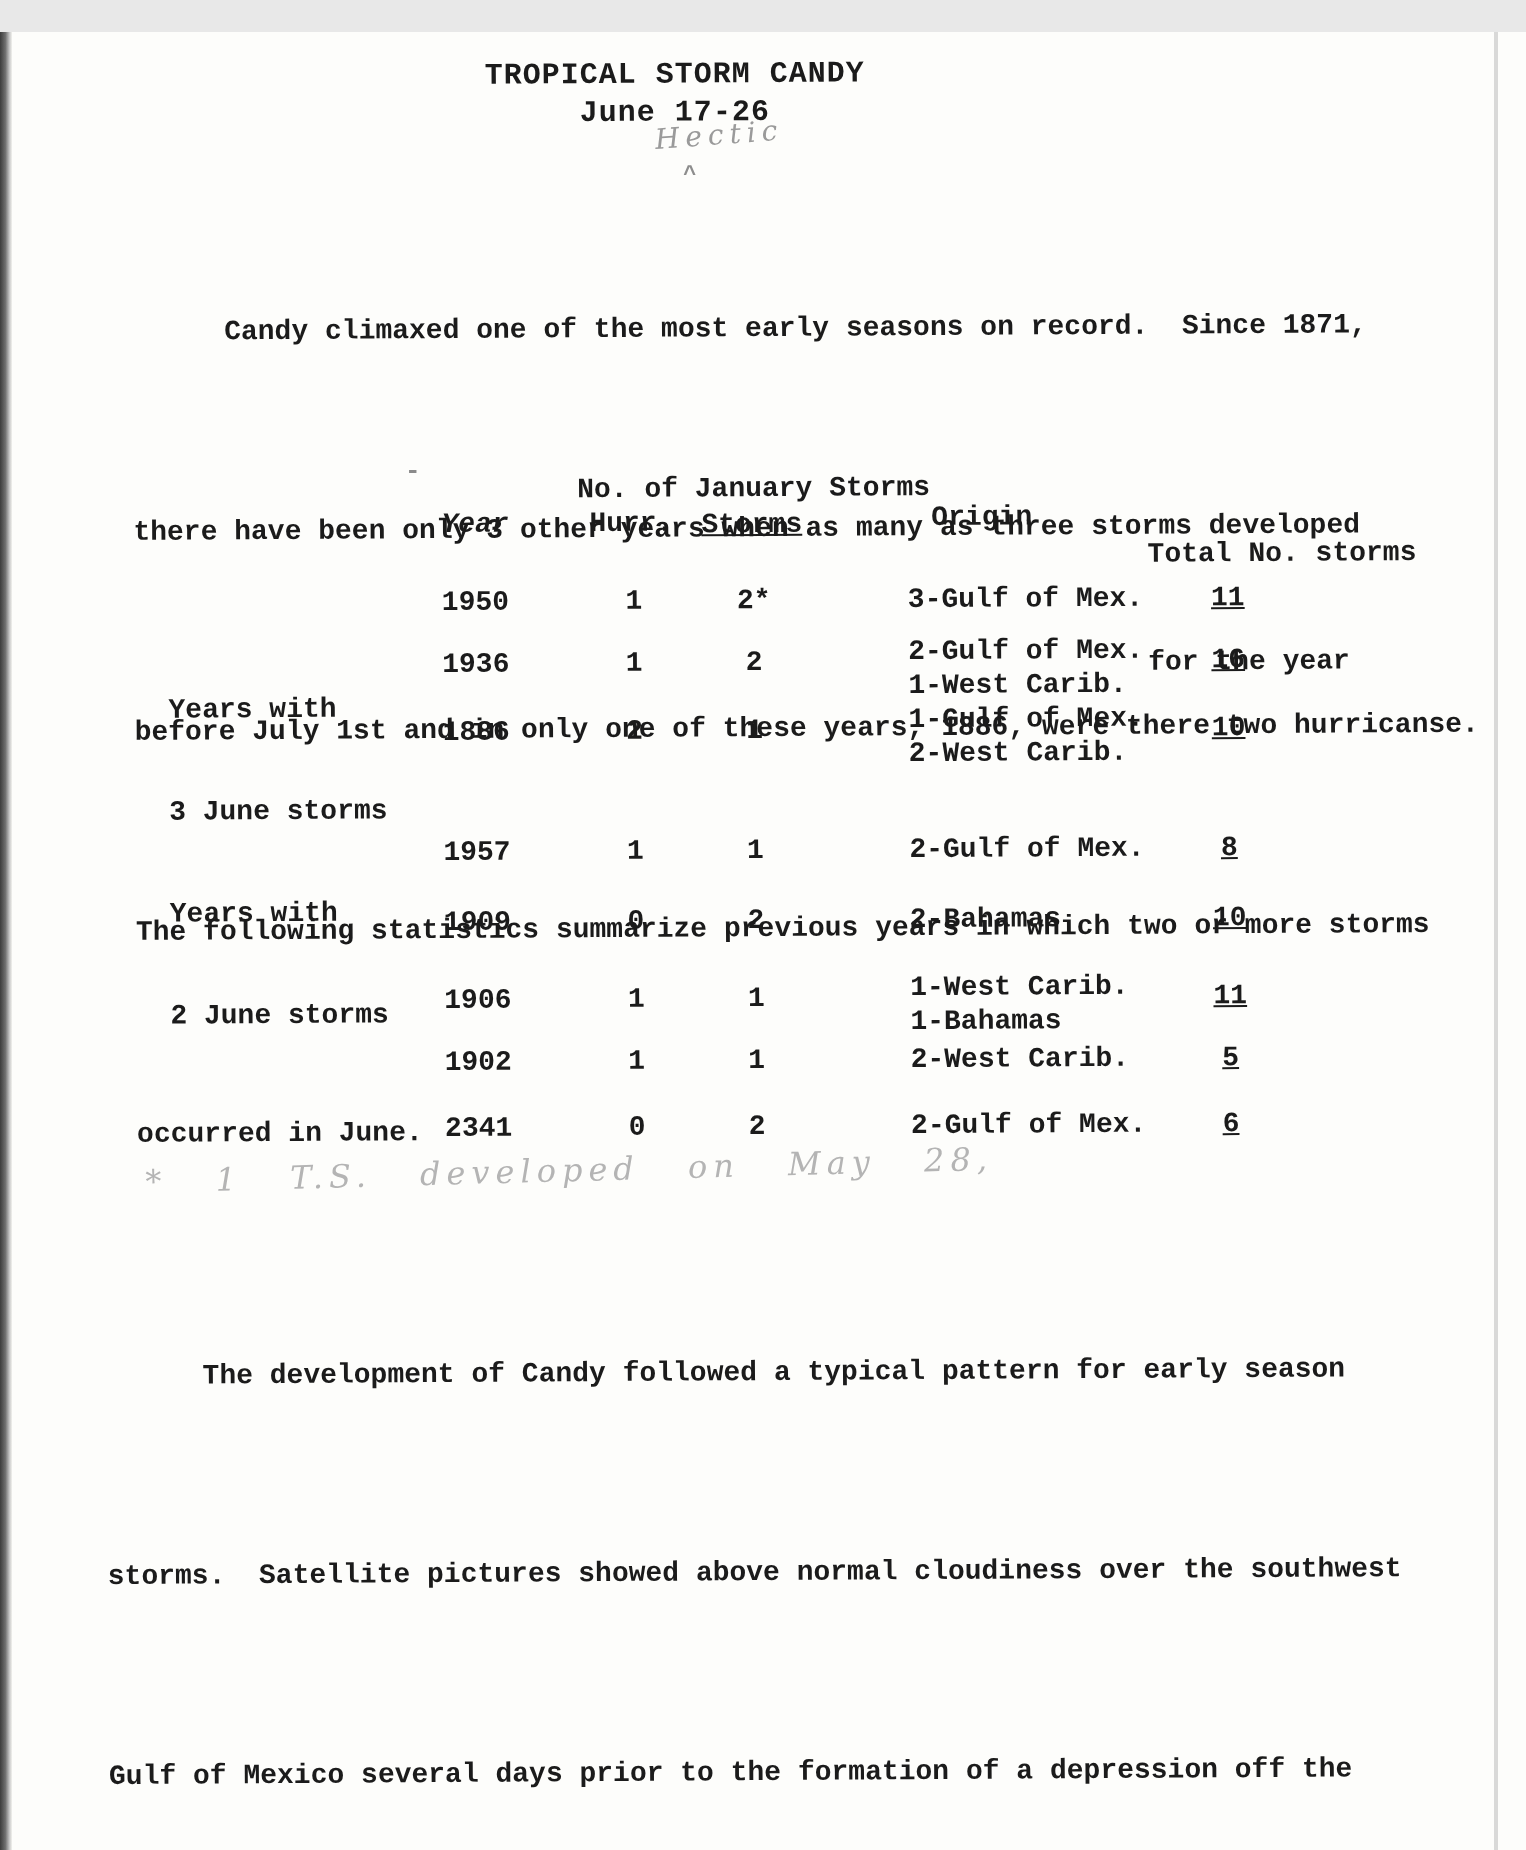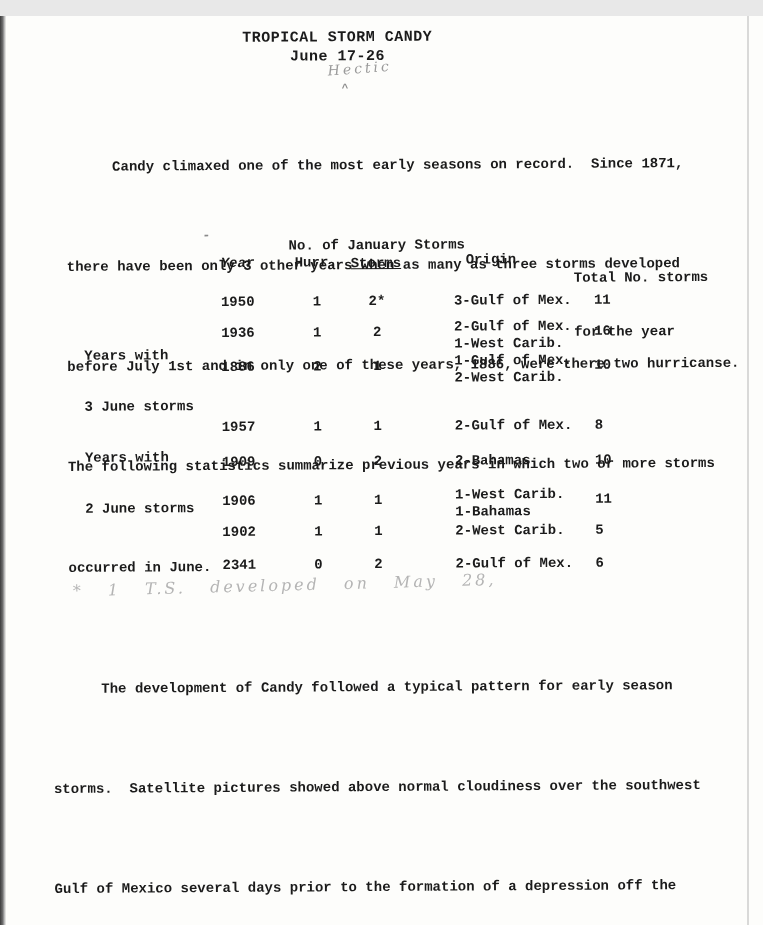--- a/index.html
+++ b/index.html
@@ -48,21 +48,21 @@
 
   .grp { position:absolute; left:85px; line-height:17px; white-space:pre; }
   .grp-1 { top:296px; }
   .grp-2 { top:398px; }
 
   .trow { position:absolute; left:222px; display:flex; align-items:flex-start; }
   .c-year   { width:78px; }
   .c-hurr   { width:36px; text-align:center; }
   .c-storms { width:84px; text-align:center; }
   .c-origin { margin-left:35px; width:140px; line-height:17px; }
-  .c-total  { width:40px; text-align:left; }
+  .c-total  { width:40px; text-align:center;text-decoration:underline; }
   .trow.two .c-year, .trow.two .c-hurr, .trow.two .c-storms, .trow.two .c-total { padding-top:5px; }
   .r0 { top:277px; } .r1 { top:303px; } .r2 { top:337px; }
   .r3 { top:402px; } .r4 { top:437px; } .r5 { top:471px; }
   .r6 { top:507px; } .r7 { top:540px; }
 </style>
 </head>
 <body>
 
 <div class="sheet">
   <div class="content">

